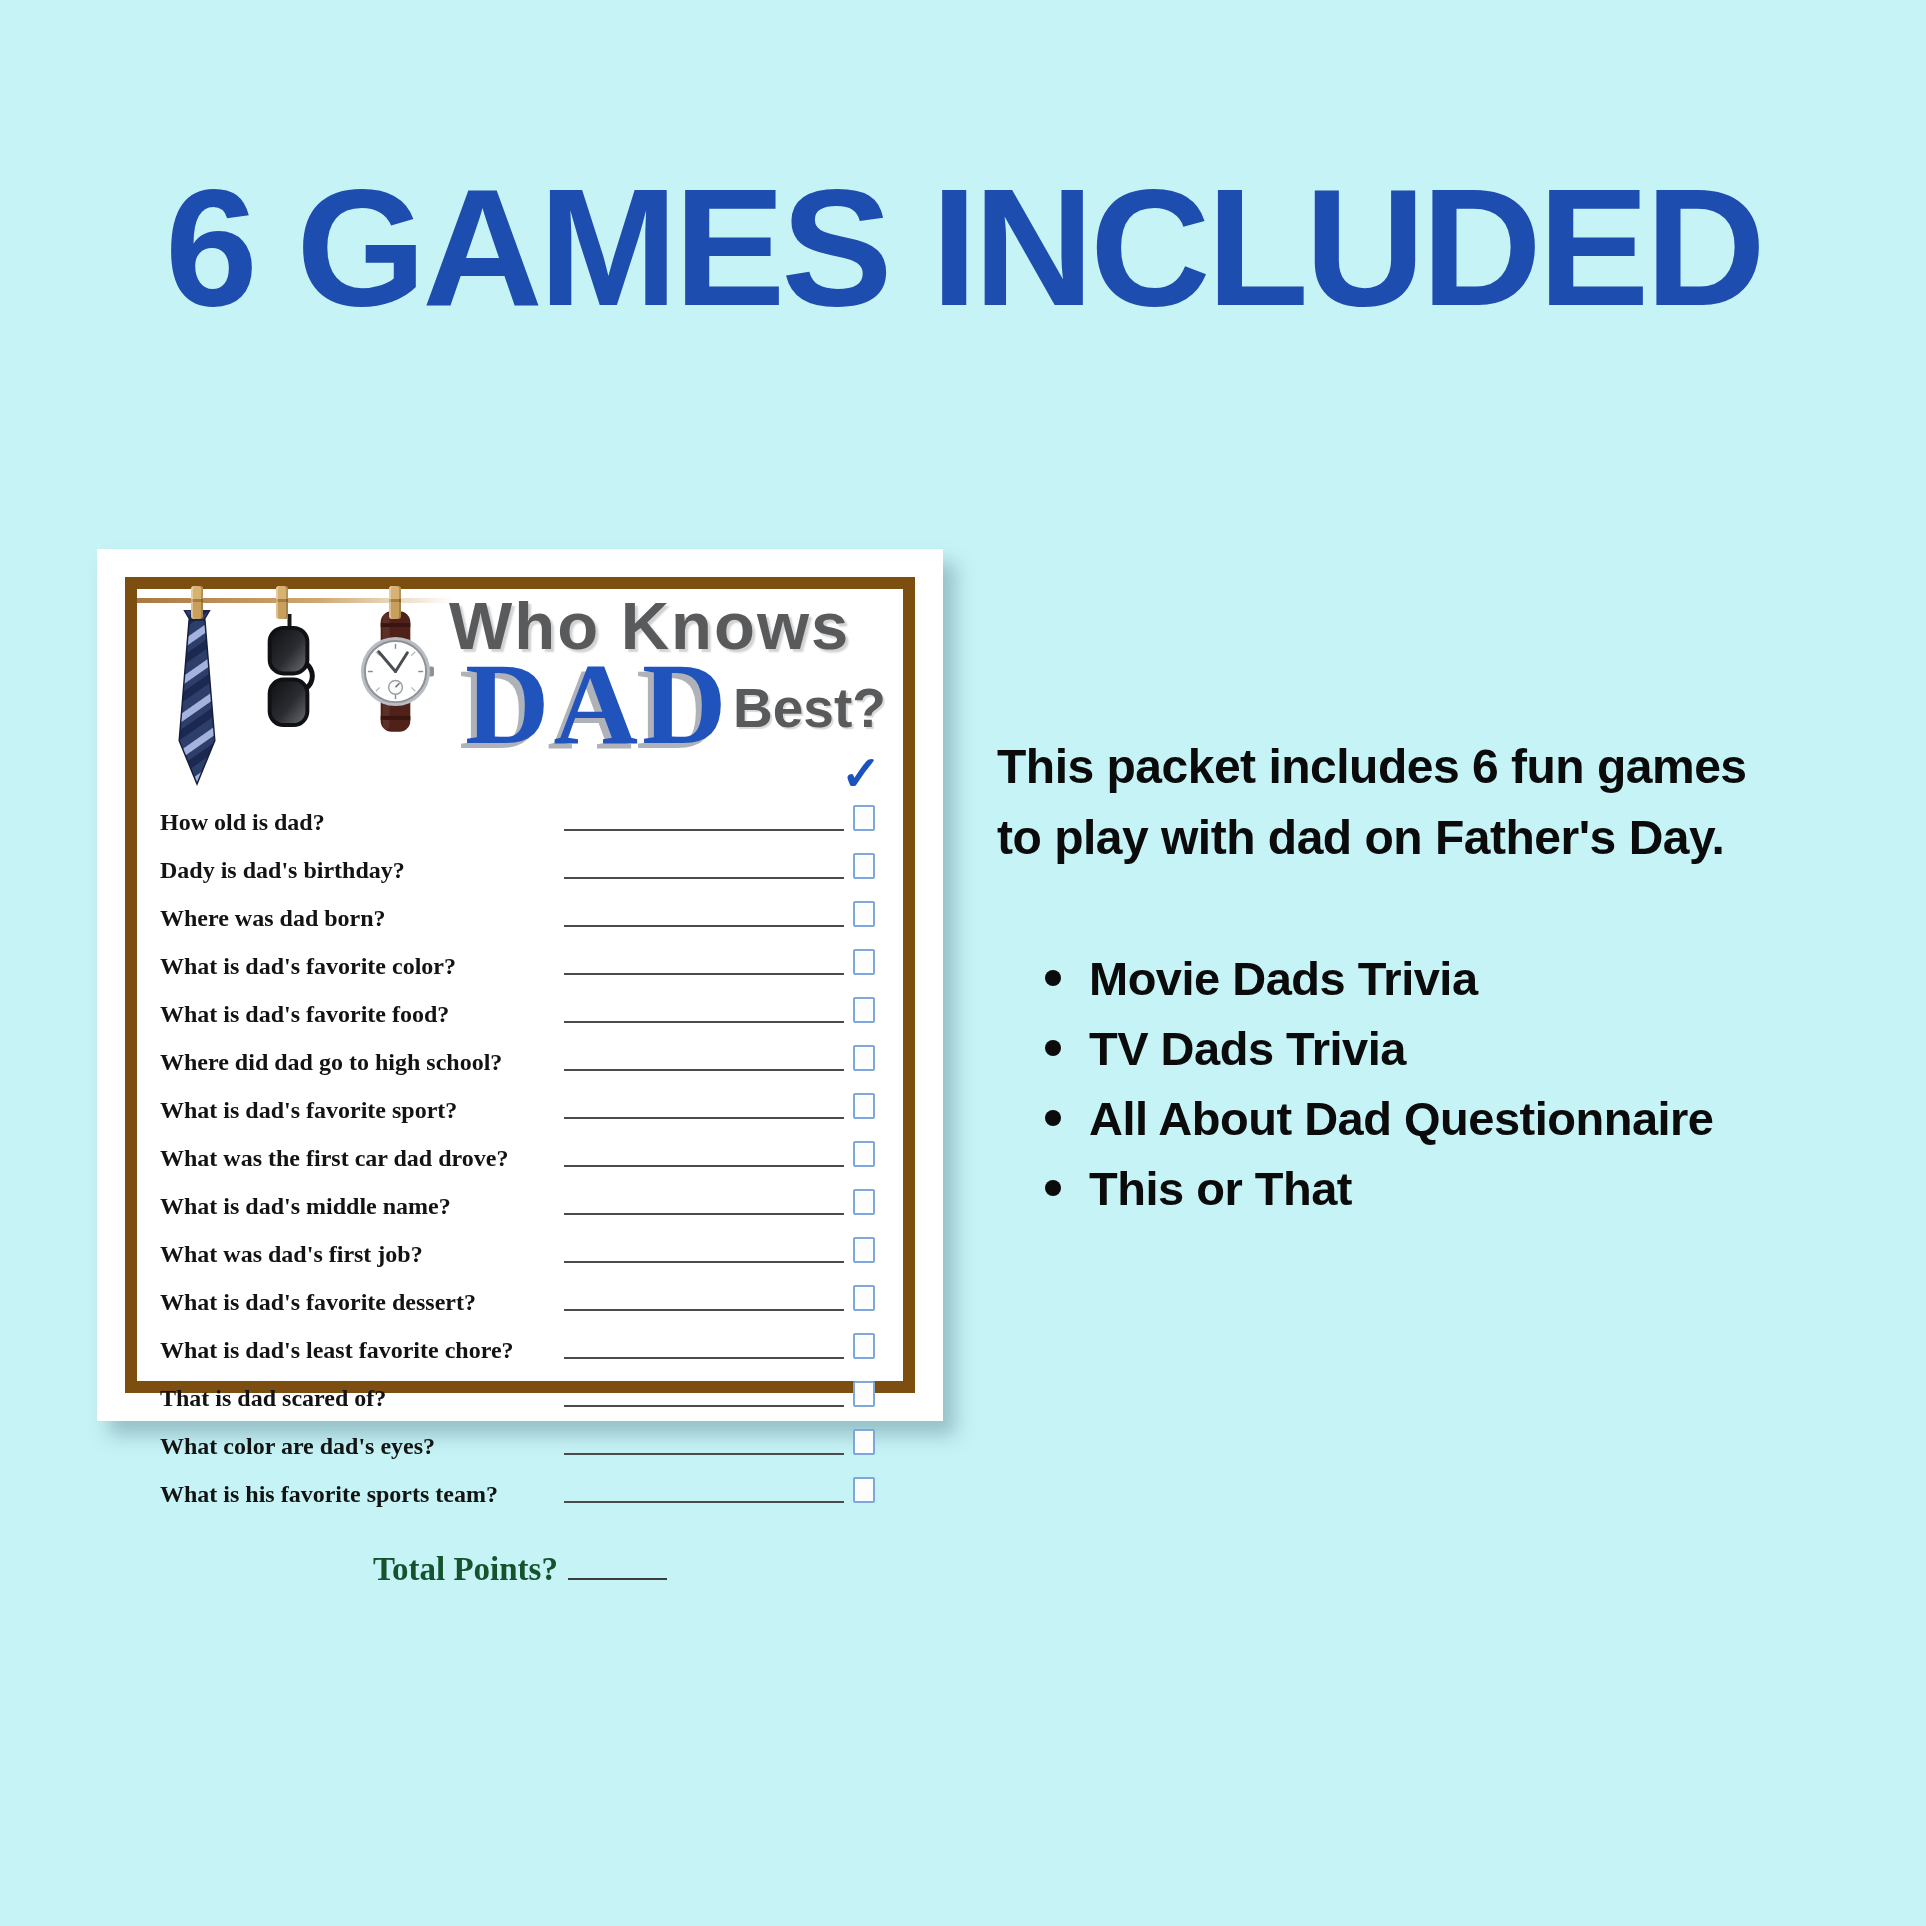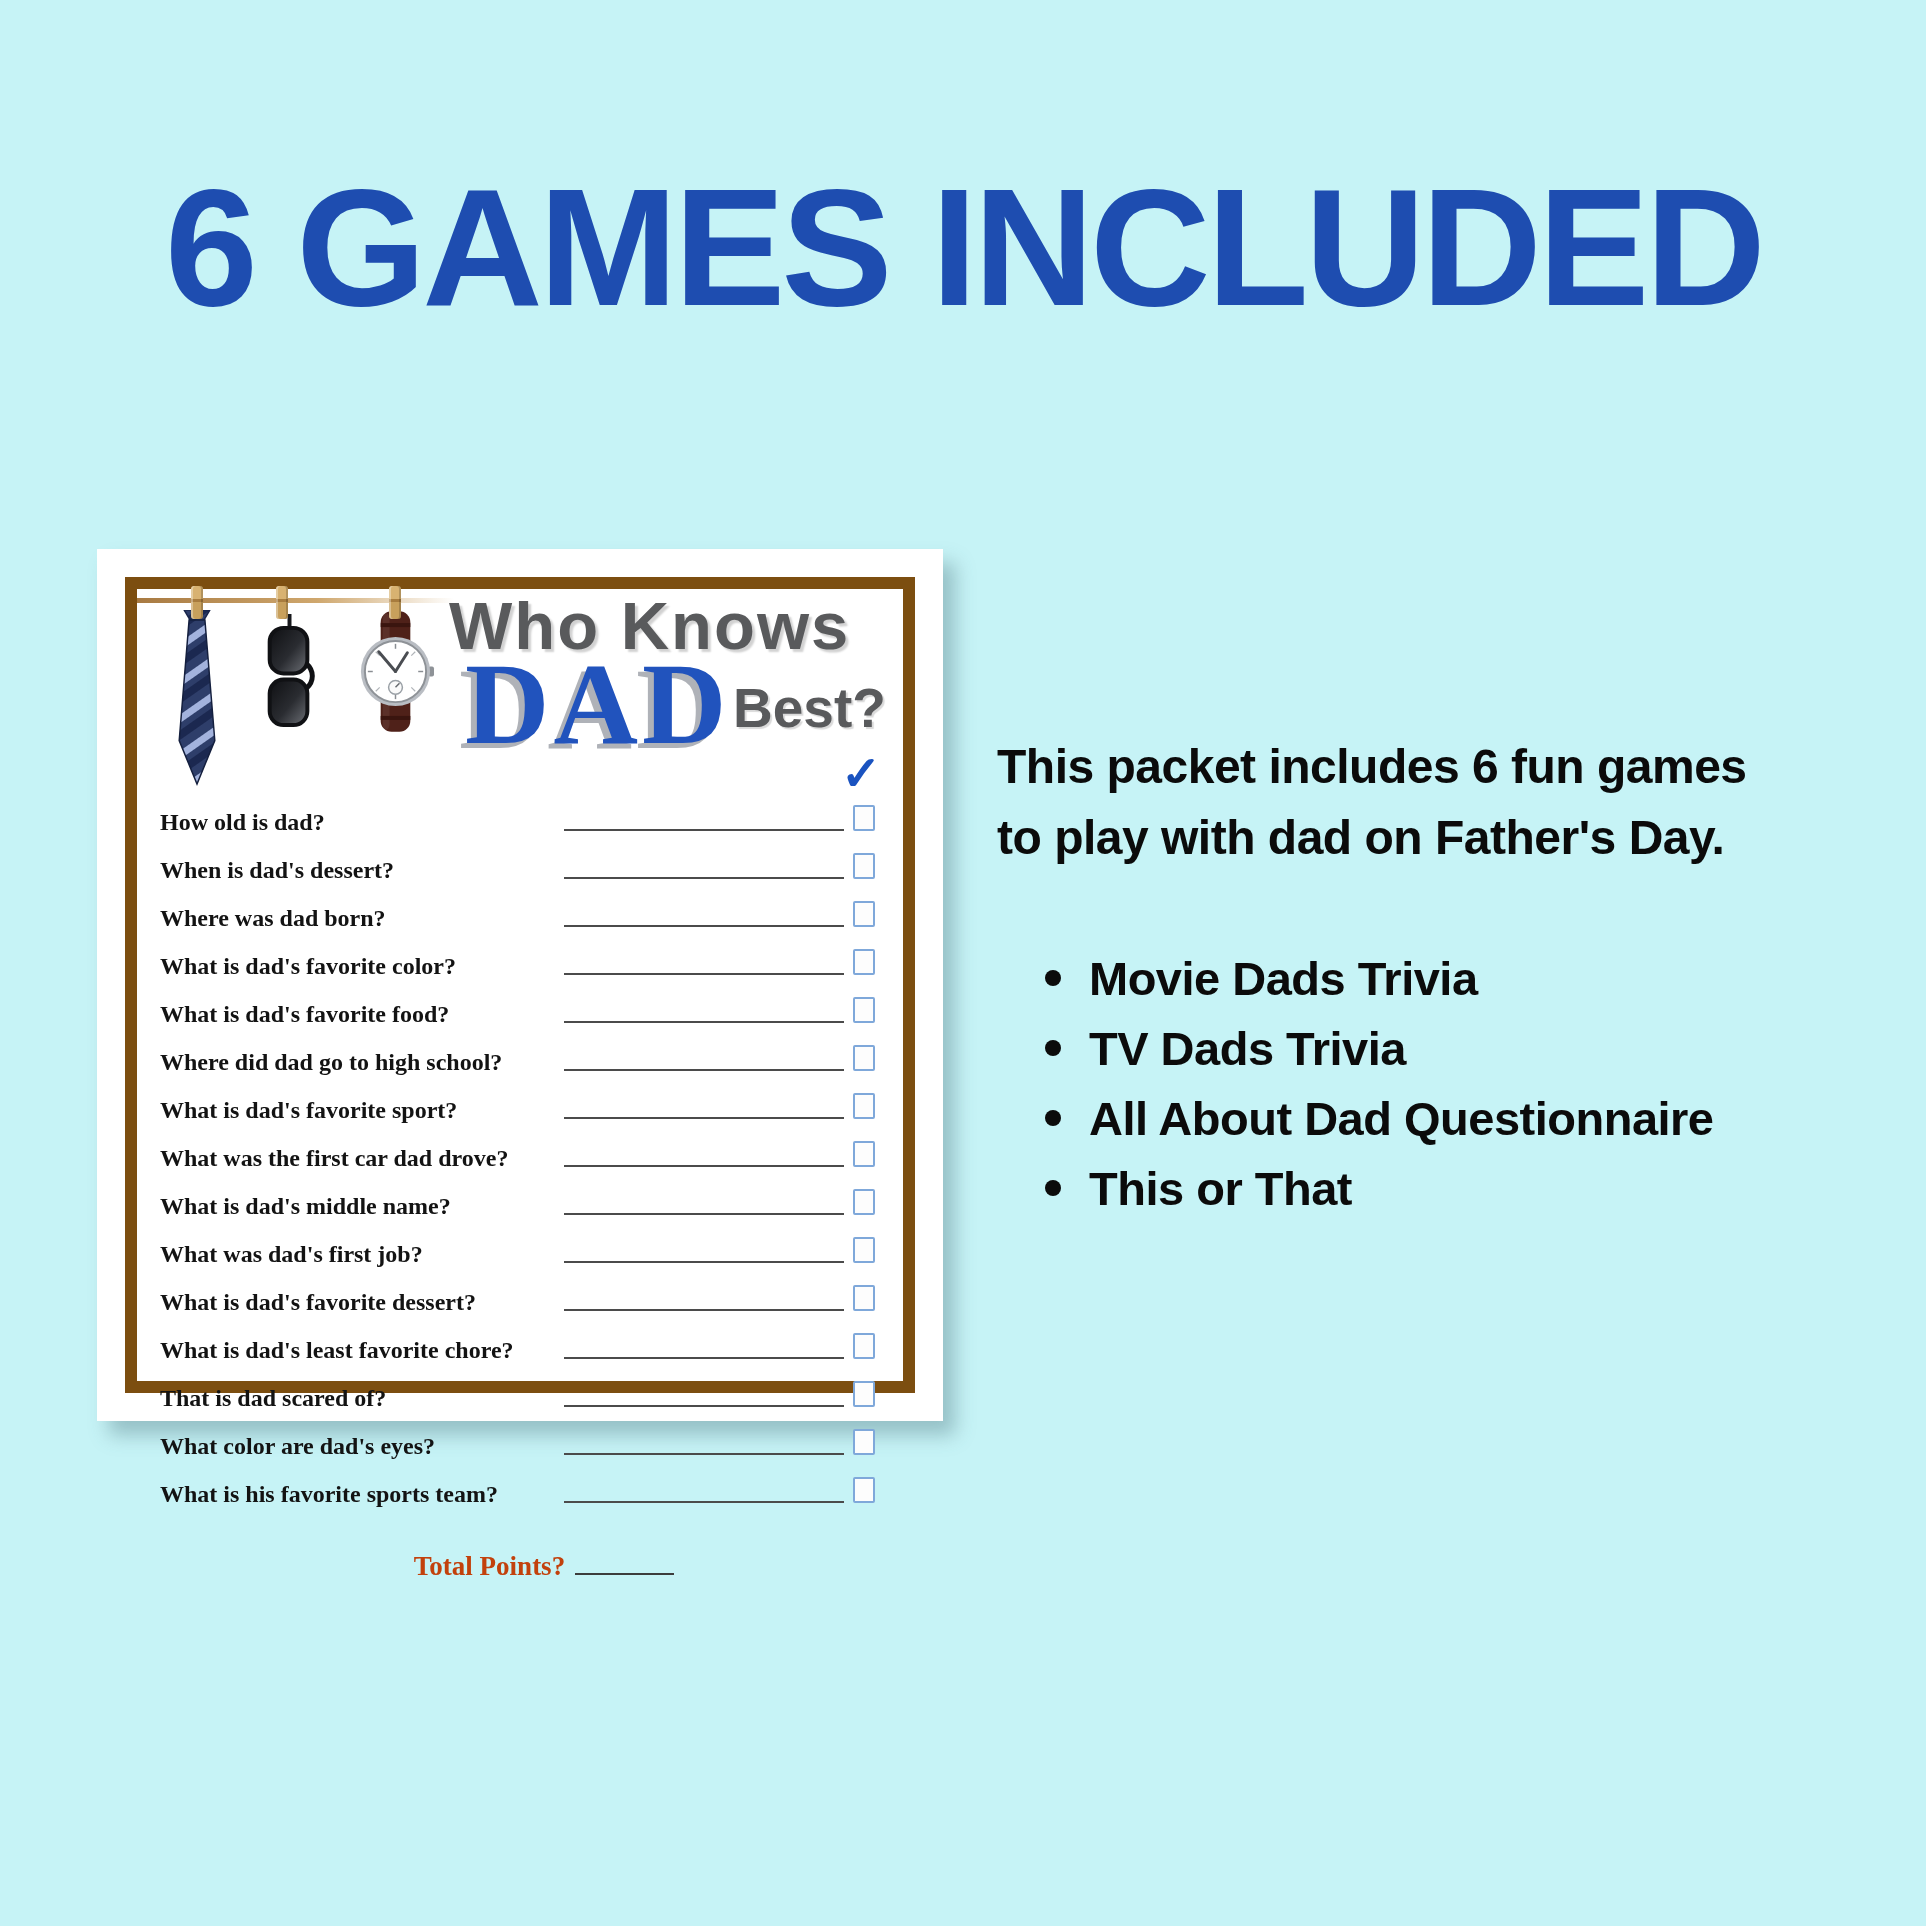--- a/index.html
+++ b/index.html
@@ -78,21 +78,21 @@
     border-bottom:2px solid #4b4b4b;
   }
   .row .bx{
     position:absolute;left:697px;bottom:0;width:22px;height:26px;
     border:2px solid #7fa8da;border-radius:2px;background:#fdfdfd;
     box-sizing:border-box;
   }
   .total{
     position:absolute;left:0;width:100%;top:1002px;text-align:center;
     font-family:"Liberation Serif",serif;
-    font-size:27px;font-weight:700;color:#c2410c;margin-left:24px;
+    font-size:33px;font-weight:700;color:#14532d;
   }
   .total .blank{
     display:inline-block;width:99px;height:6px;margin-left:10px;
     border-bottom:2px solid #3c3c3c;
   }
   
   .desc{
     position:absolute;left:997px;top:731px;
     font-size:48px;font-weight:700;color:#0b0b0b;
     line-height:71px;letter-spacing:-0.5px;white-space:nowrap;
@@ -177,21 +177,21 @@
 
   <div class="rows">
 
       <div class="row">
         <span class="q">How old is dad?</span>
         <span class="ln"></span>
         <span class="bx"></span>
       </div>
 
       <div class="row">
-        <span class="q">When is dad's dessert?</span>
+        <span class="q">Dady is dad's birthday?</span>
         <span class="ln"></span>
         <span class="bx"></span>
       </div>
 
       <div class="row">
         <span class="q">Where was dad born?</span>
         <span class="ln"></span>
         <span class="bx"></span>
       </div>
 

